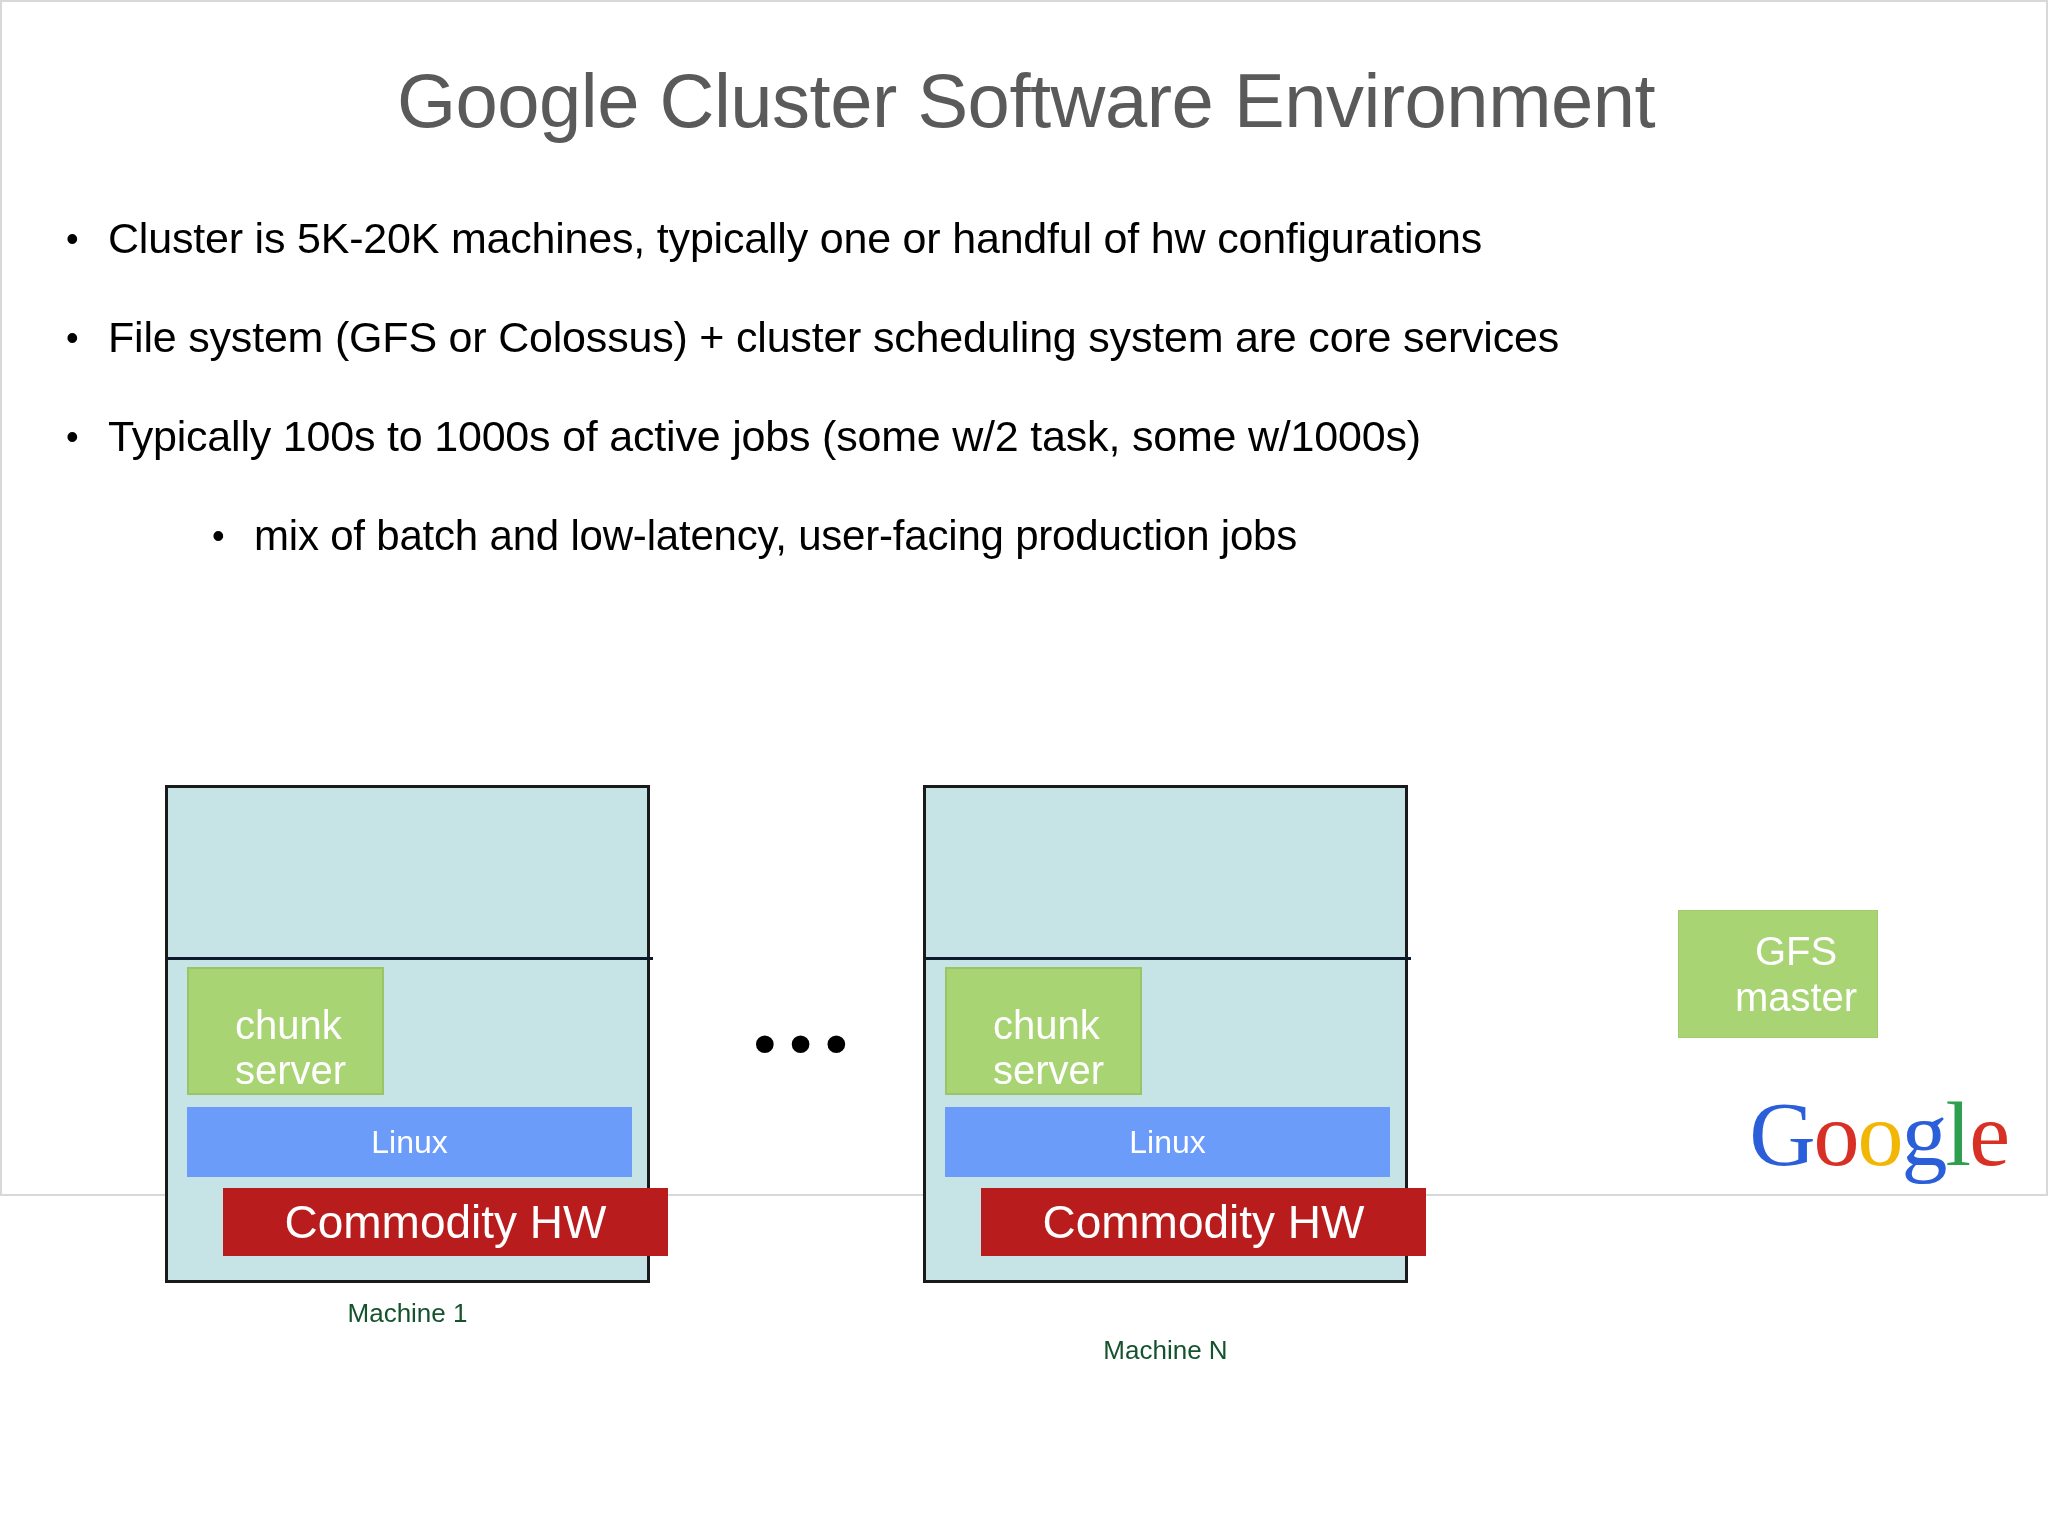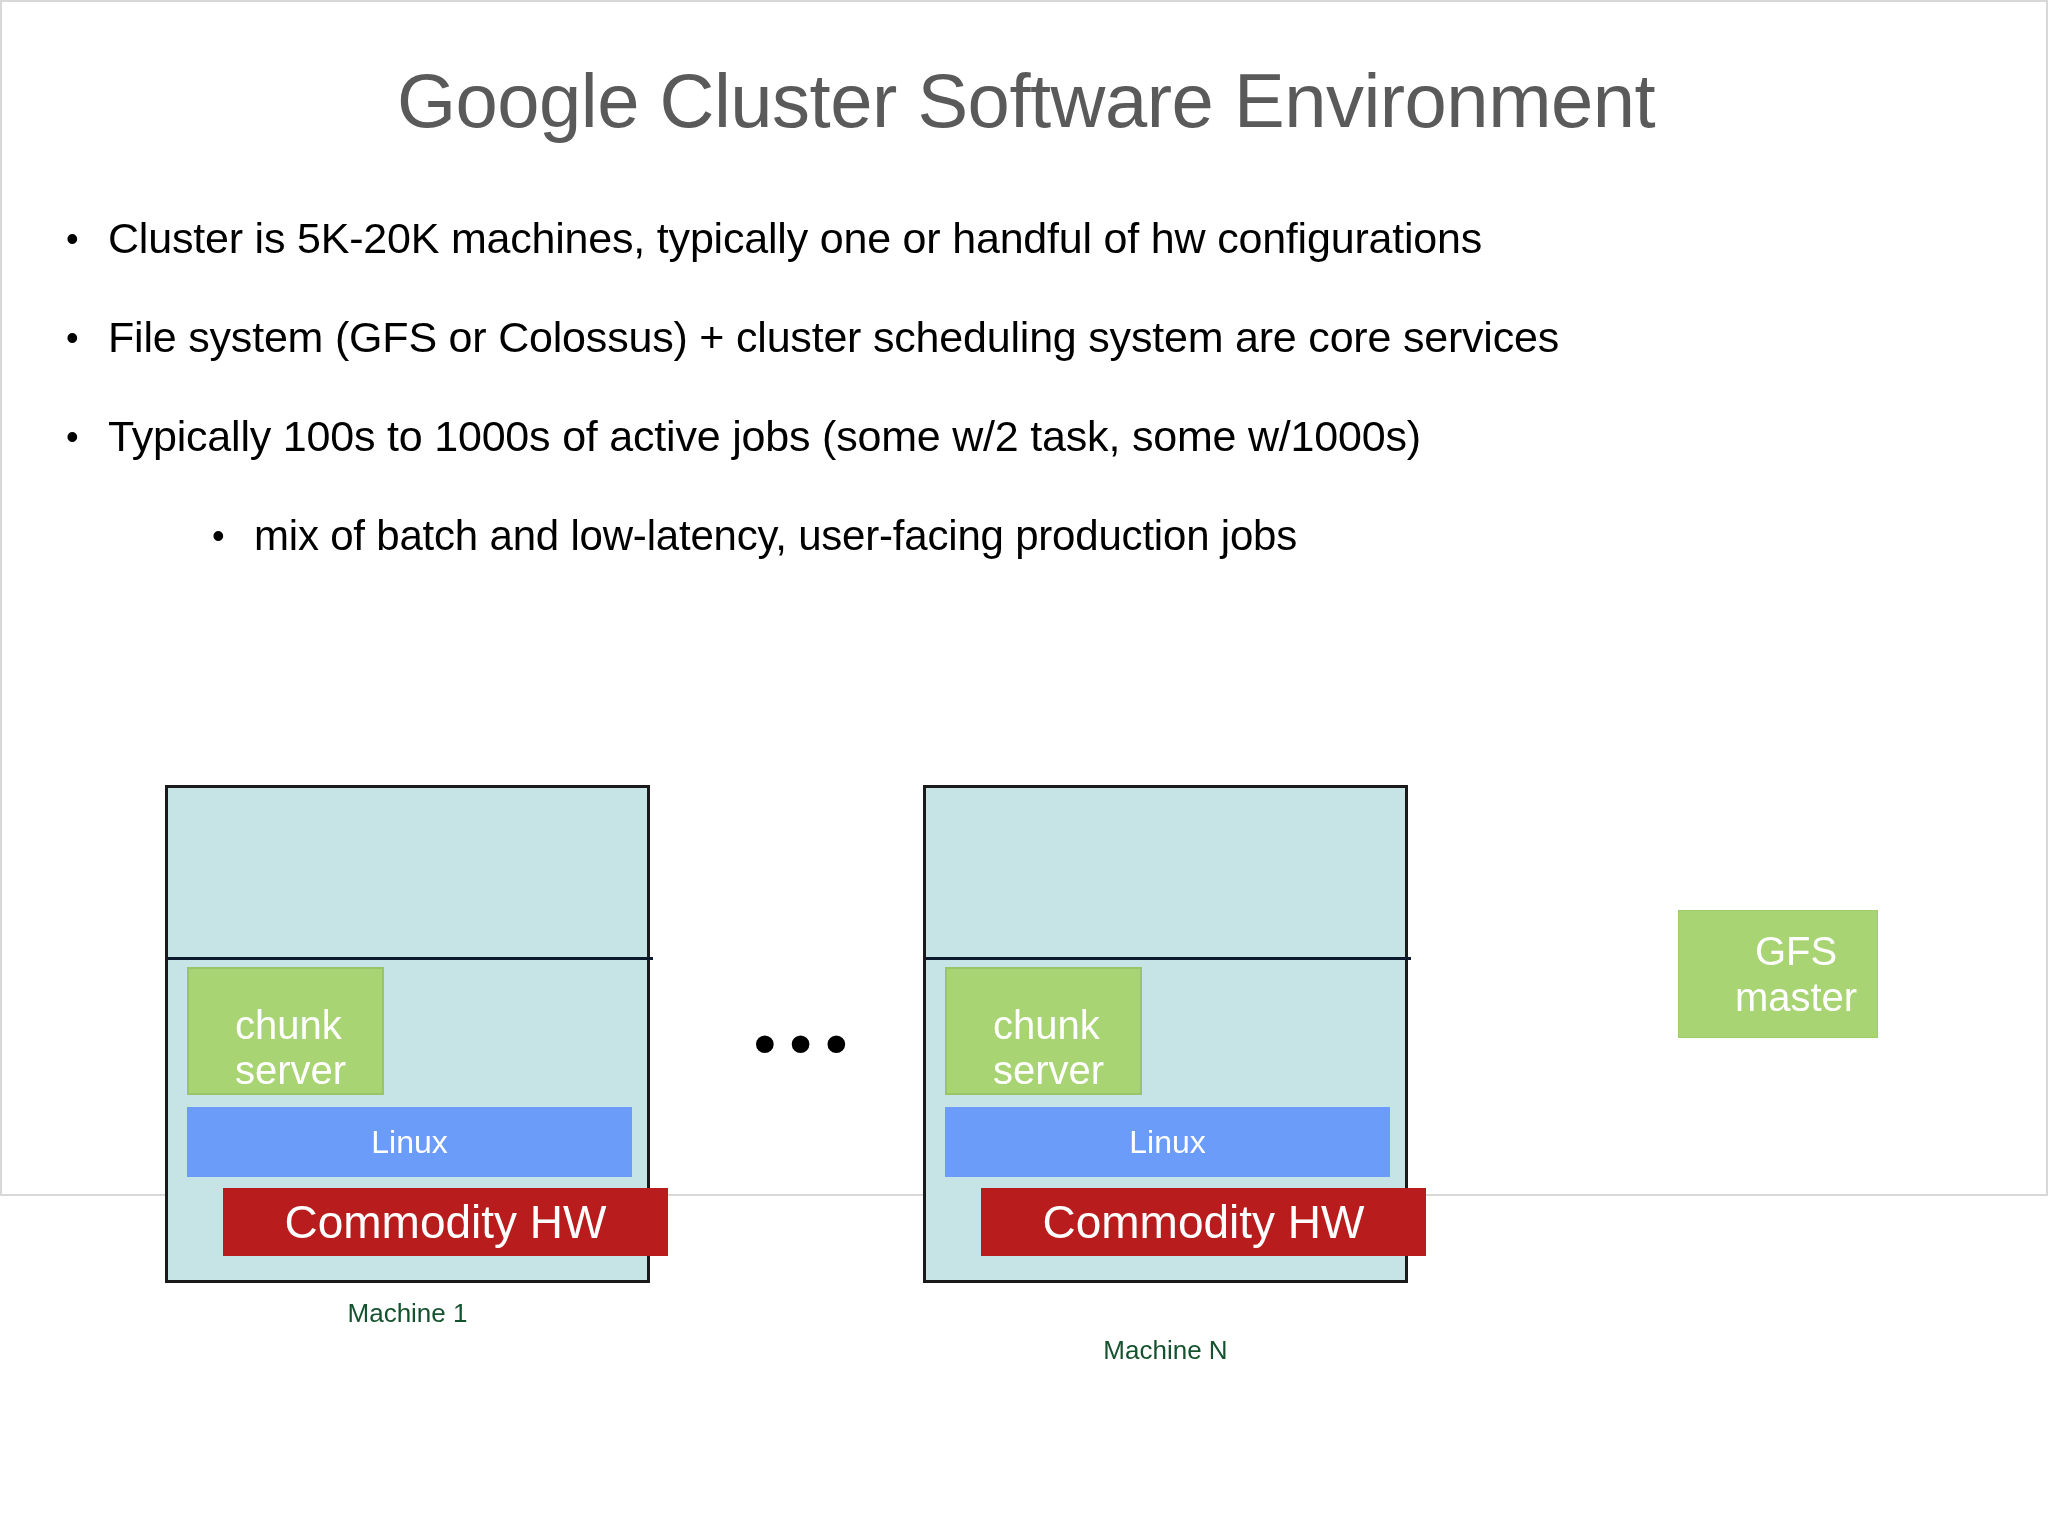--- a/index.html
+++ b/index.html
@@ -255,14 +255,17 @@
 
     <div class="machine-label" style="left:921px; top:1288px; width:485px;margin-top:37px;">Machine N</div>
 
     <div class="gfs-master" style="left:1676px; top:908px; width:200px; height:128px;">
       <span>GFS</span>
       <span>master</span>
     </div>
 
   </div>
 
+  <div id="google-logo">
+    <span class="g-blue">G</span><span class="g-red">o</span><span class="g-yellow">o</span><span class="g-blue">g</span><span class="g-green">l</span><span class="g-red">e</span>
+  </div>
 
 </div>
 
 </body></html>

